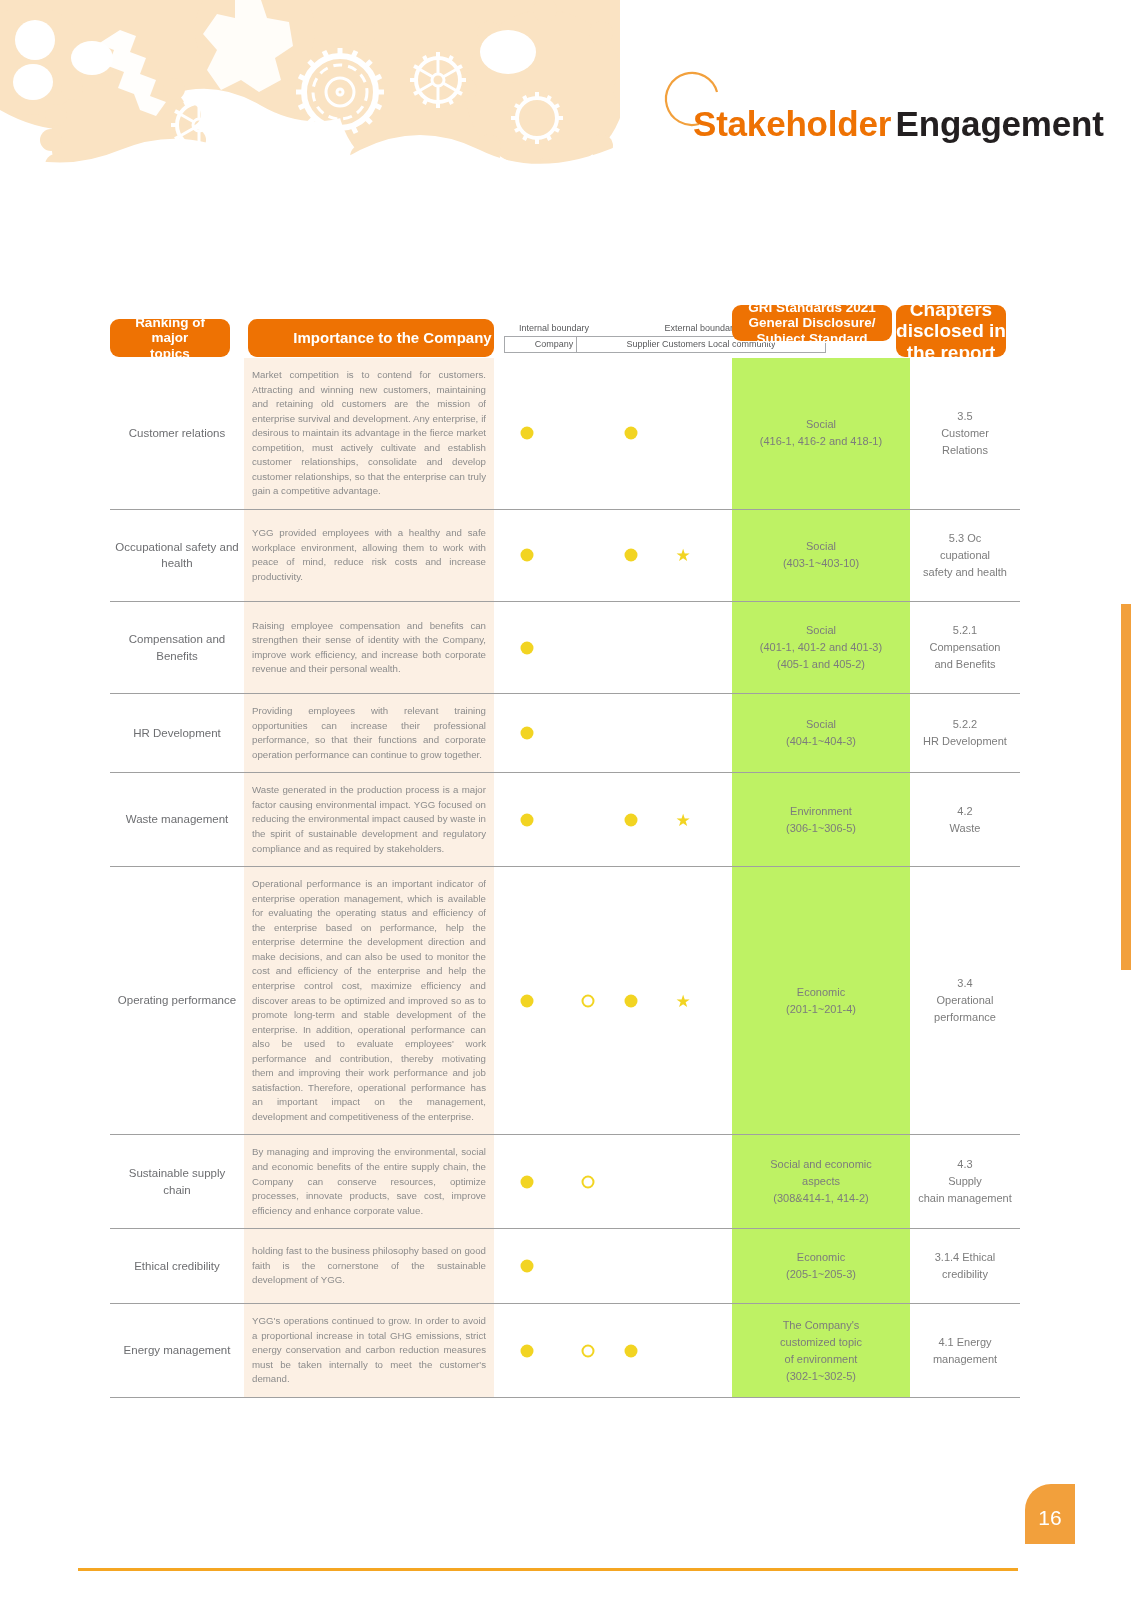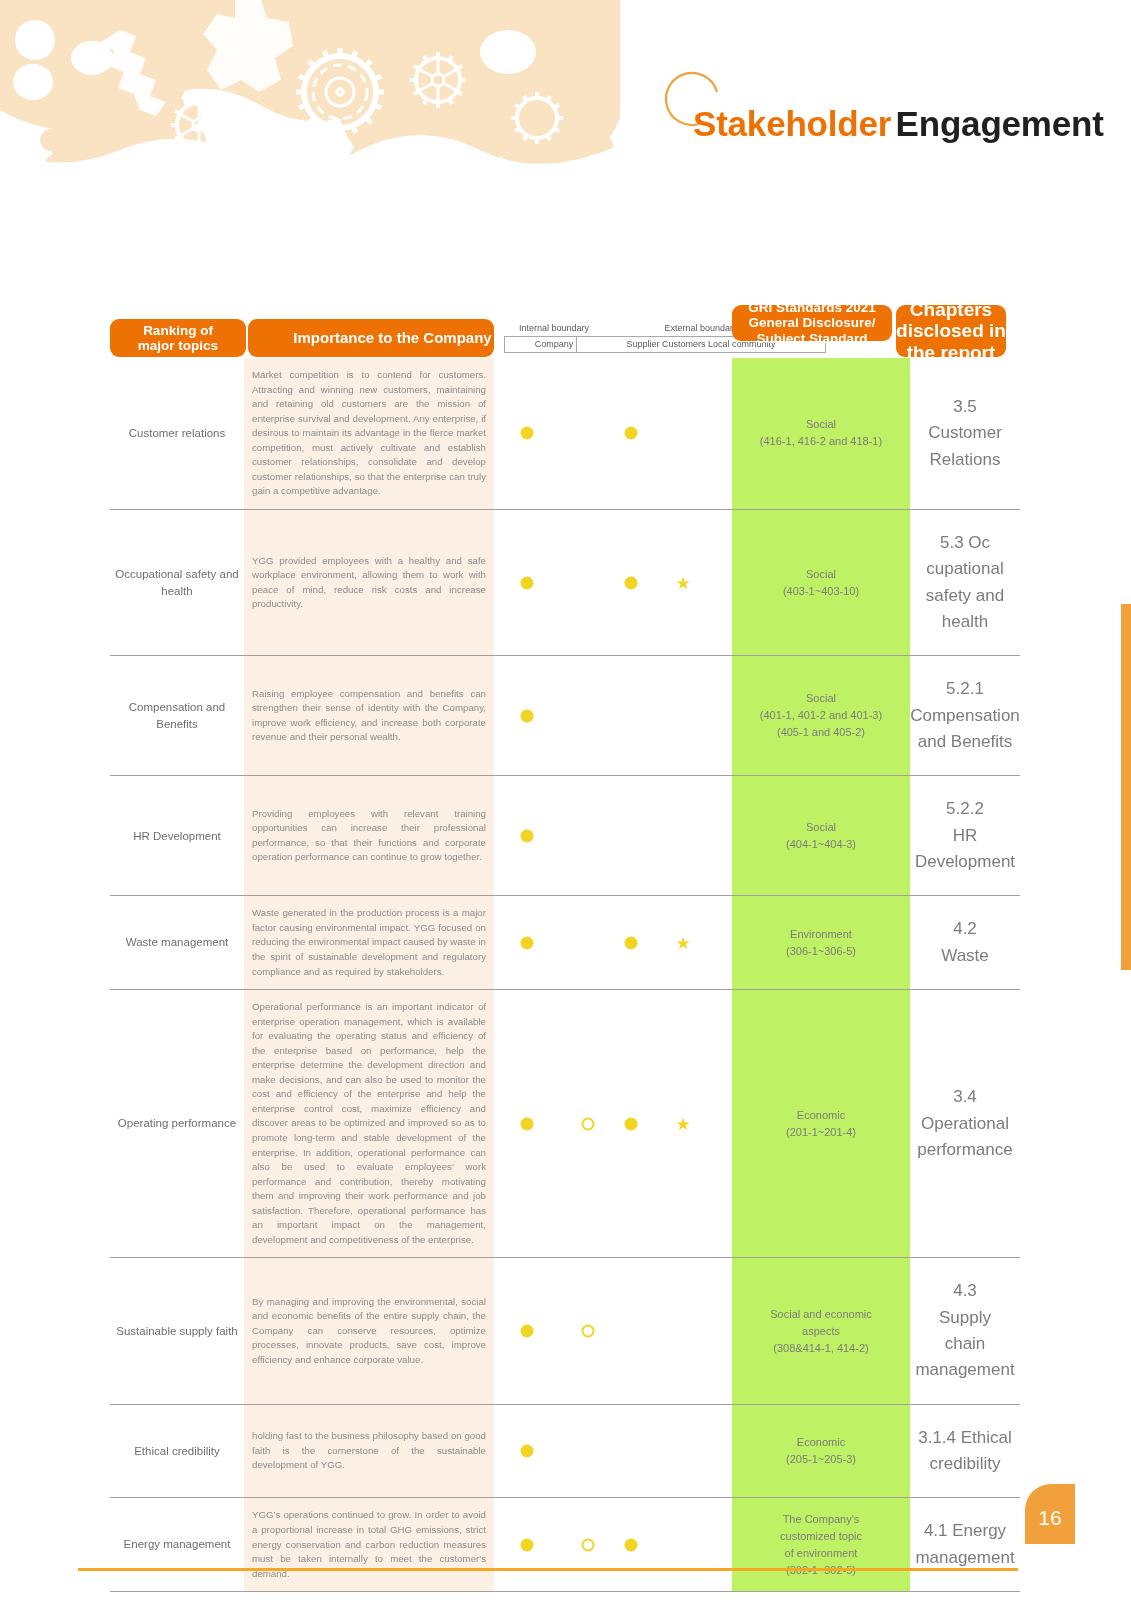--- a/index.html
+++ b/index.html
@@ -31,21 +31,21 @@
      display:flex;align-items:center;justify-content:center;padding-top:8px;box-sizing:border-box;}
 
   
   #matrix-table{position:absolute;left:110px;top:305px;width:910px;}
   .hdr-row{position:relative;height:52px;}
   .hdr-pill{
     position:absolute;background:#ee7203;color:#ffffff;font-weight:bold;
     border-radius:9px;display:flex;align-items:center;justify-content:center;
     text-align:center;line-height:1.12;box-sizing:border-box;
   }
-  .hdr-h1{left:0px;top:14px;width:136px;height:38px;font-size:13.5px;padding:0 20px;}
+  .hdr-h1{left:0px;top:14px;width:120px;height:38px;font-size:13.5px;padding:0 20px;}
   .hdr-h2{left:138px;top:14px;width:246px;height:38px;font-size:15px;padding-left:43px;}
   .hdr-h3{left:622px;top:0px;width:160px;height:36px;font-size:13.5px;}
   .hdr-h4{left:786px;top:0px;width:110px;height:52px;font-size:19px;}
 
   .bnd-group{position:absolute;font-size:9px;color:#6d6e71;text-align:center;}
   .bnd-label{font-size:9px;color:#58595b;margin-bottom:2px;line-height:1.1;}
   .bnd-box{border:1px solid #a7a9ac;background:#fff;font-size:9px;color:#58595b;
      display:flex;align-items:center;justify-content:center;text-align:center;line-height:1.05;
      box-sizing:border-box;}
   #bnd-internal{left:394px;top:19px;width:100px;}
@@ -58,21 +58,21 @@
   .row:last-child{border-bottom:1px solid #a0a0a0;}
   .c-topic{width:134px;flex:0 0 134px;display:flex;align-items:center;justify-content:center;
      text-align:center;font-size:11.5px;color:#6d6e71;line-height:1.45;padding:6px 4px;box-sizing:border-box;}
   .c-import{width:250px;flex:0 0 250px;background:#fcf0e4;display:flex;align-items:center;
      font-size:9.7px;color:#8c8c8c;line-height:1.5;text-align:justify;padding:10px 8px;box-sizing:border-box;}
   .c-marks{width:238px;flex:0 0 238px;position:relative;}
   .c-gri{width:178px;flex:0 0 178px;background:#bef264;display:flex;align-items:center;
      justify-content:center;text-align:center;font-size:11px;color:#7c7c7c;line-height:1.55;
      padding:6px 6px;box-sizing:border-box;}
   .c-chap{width:110px;flex:0 0 110px;display:flex;align-items:center;justify-content:center;
-     text-align:center;font-size:17px;color:#7c7c7c;line-height:1.55;padding:20px 4px;box-sizing:border-box;}
+     text-align:center;font-size:11px;color:#7c7c7c;line-height:1.55;padding:20px 4px;box-sizing:border-box;}
 
   .mk{position:absolute;top:50%;transform:translate(-50%,-50%);}
   .mk-dot{width:13px;height:13px;border-radius:50%;background:#f2d422;}
   .mk-ring{width:13px;height:13px;border-radius:50%;border:2px solid #f2d422;box-sizing:border-box;}
   .mk-star{font-size:17px;color:#f2d422;line-height:1;}
   .mp0{left:33px;} .mp1{left:94px;} .mp2{left:137px;} .mp3{left:189px;}
 </style>
 </head>
 <body>
 
@@ -326,21 +326,21 @@
         <div class="c-marks">
           <span class="mk mp0 mk-dot"></span>
           <span class="mk mp1 mk-ring"></span>
           <span class="mk mp2 mk-dot"></span>
           <span class="mk mp3 mk-star">★</span>
         </div>
         <div class="c-gri">Economic<br>(201-1~201-4)</div>
         <div class="c-chap">3.4<br>Operational<br>performance</div>
       </div>
       <div class="row">
-        <div class="c-topic">Sustainable supply faith</div>
+        <div class="c-topic">Sustainable supply chain</div>
         <div class="c-import">By managing and improving the environmental, social and economic benefits of the entire supply chain, the Company can conserve resources, optimize processes, innovate products, save cost, improve efficiency and enhance corporate value.</div>
         <div class="c-marks">
           <span class="mk mp0 mk-dot"></span>
           <span class="mk mp1 mk-ring"></span>
         </div>
         <div class="c-gri">Social and economic<br>aspects<br>(308&amp;414-1, 414-2)</div>
         <div class="c-chap">4.3<br>Supply<br>chain management</div>
       </div>
       <div class="row">
         <div class="c-topic">Ethical credibility</div>

